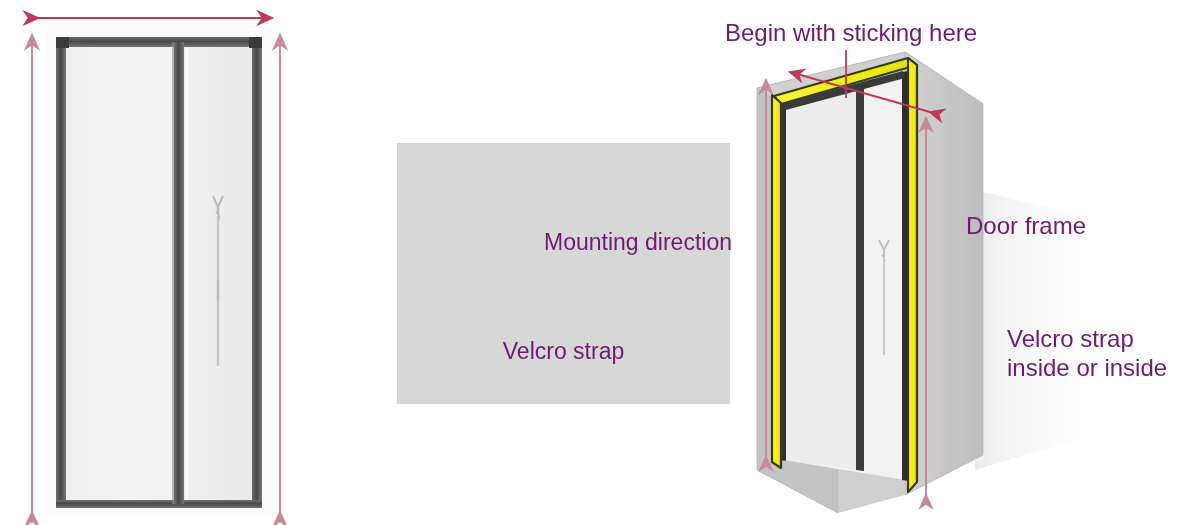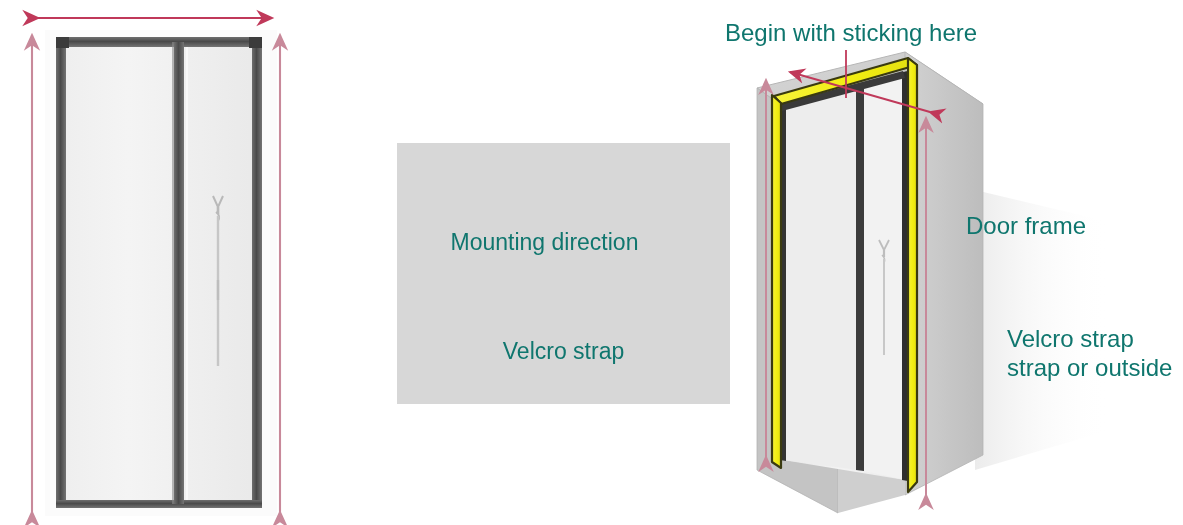--- a/index.html
+++ b/index.html
@@ -24,21 +24,21 @@
     left: 0;
     top: 0;
     width: 1183px;
     height: 525px;
   }
   .label {
     position: absolute;
     font-family: "Liberation Sans", sans-serif;
     font-size: 24px;
     line-height: 29px;
-    color: #0f766e;
+    color: #701a75;
     white-space: pre;
     letter-spacing: 0px;
   }
   .label-legend {
     font-size: 23px;
   }
   #legend-panel {
     position: absolute;
     left: 397px;
     top: 143px;
@@ -212,19 +212,19 @@
   </svg>
 
   <div id="legend-panel"></div>
 
   <div class="label" style="left:725px; top:18px;">Begin with sticking here</div>
 
   <div class="label" style="left:966px; top:196px;margin-top:15px;">Door frame</div>
 
   <div class="label" style="left:1007px; top:324px;">Velcro strap</div>
 
-  <div class="label" style="left:1007px; top:353px;">strap or outside</div>
-
-  <div class="label label-legend" style="left:378px; top:228px; width:333px; text-align:center;">Mounting direction</div>
+  <div class="label" style="left:1007px; top:353px;">inside or inside</div>
+
+  <div class="label label-legend" style="left:399px; top:228px; width:333px; text-align:right;">Mounting direction</div>
 
   <div class="label label-legend" style="left:397px; top:337px; width:333px; text-align:center;">Velcro strap</div>
 
 </div>
 
 </body></html>

